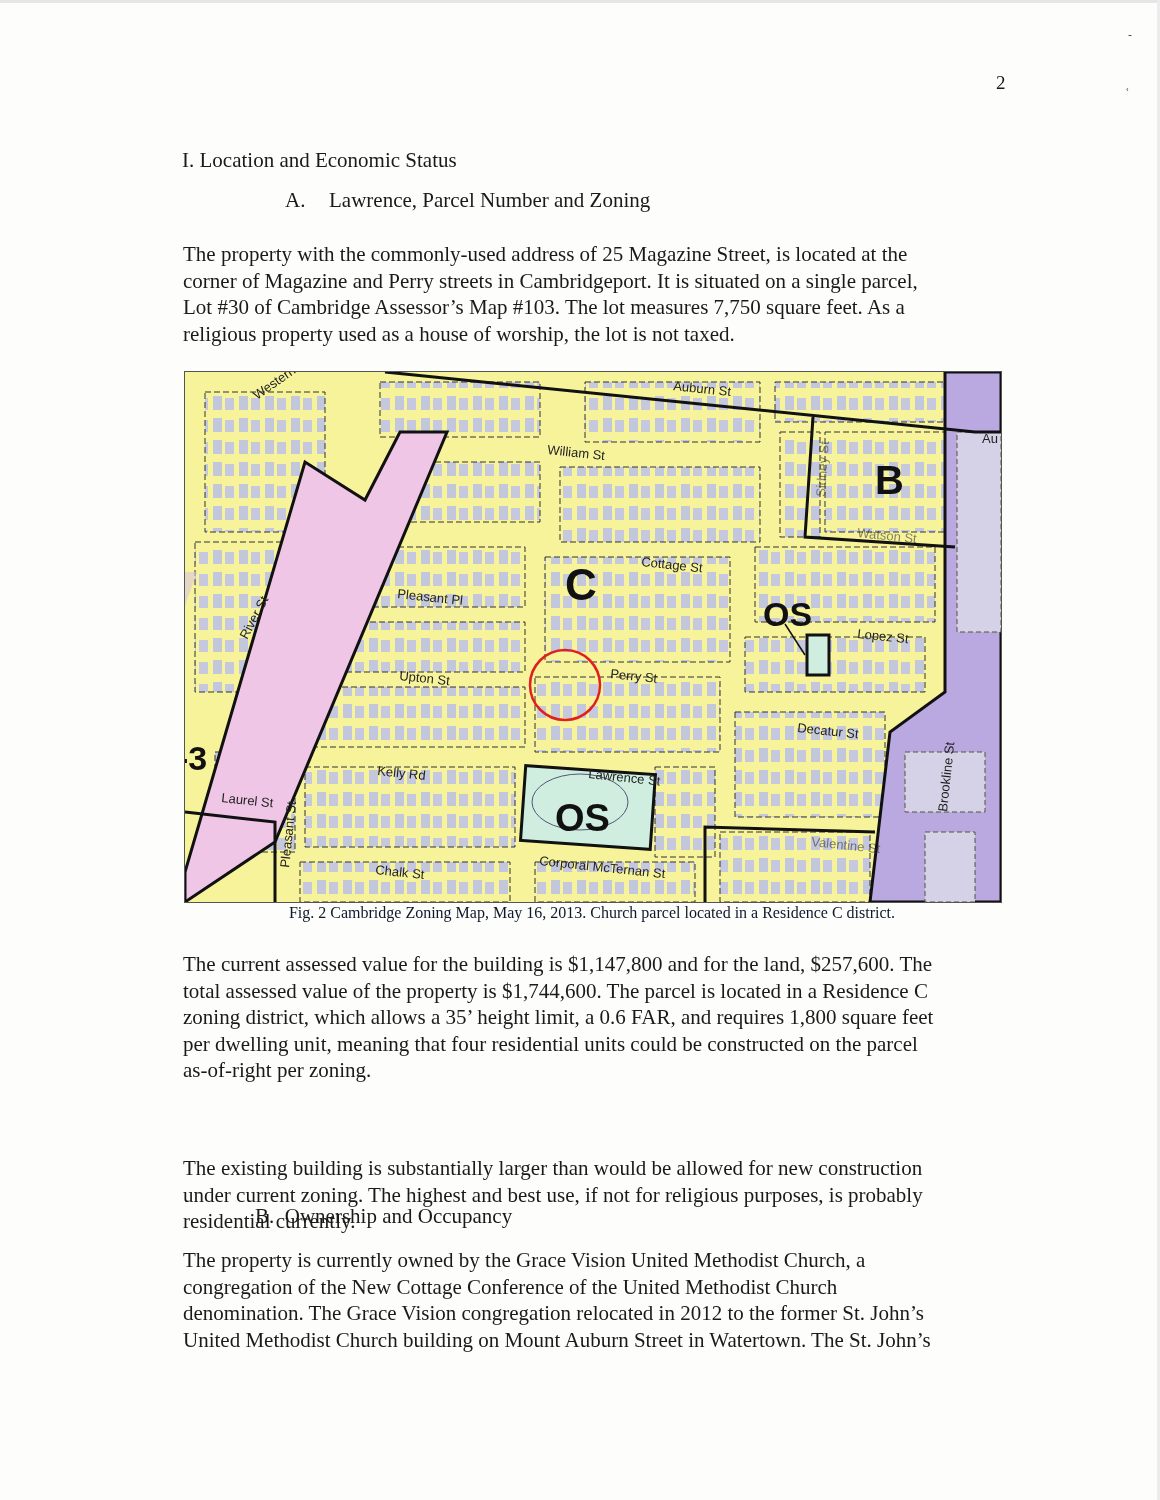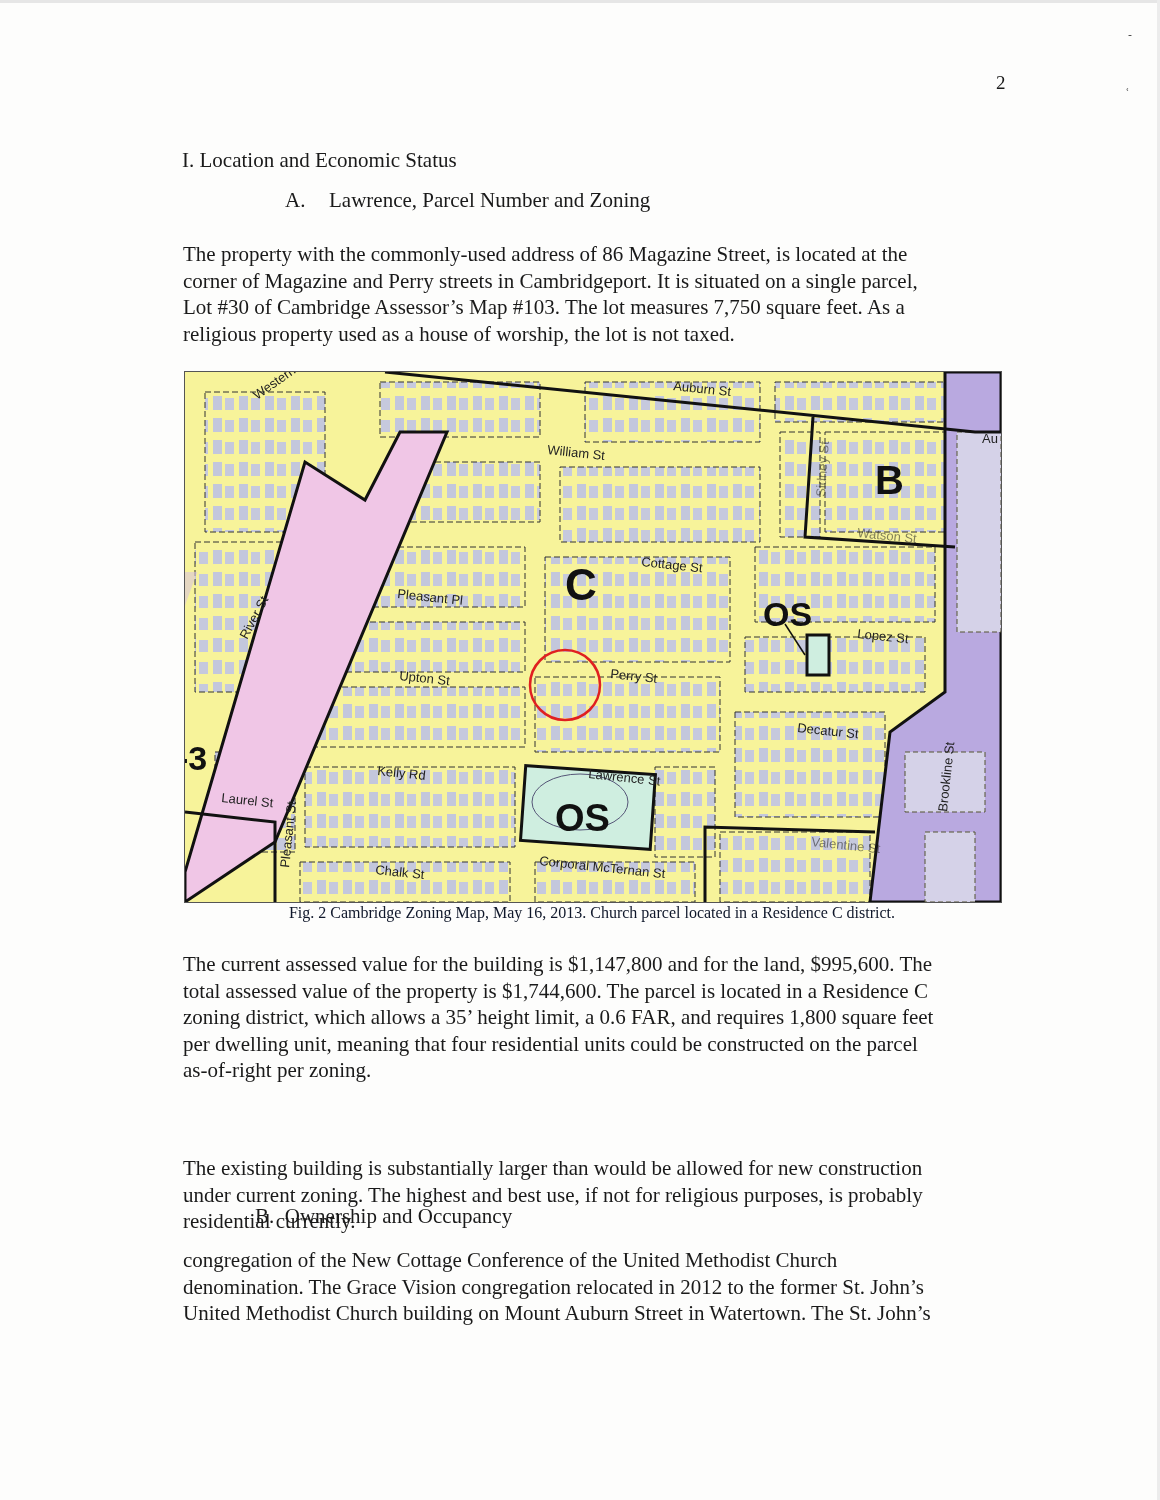--- a/index.html
+++ b/index.html
@@ -37,21 +37,21 @@
 <div class="mark" style="left:1126px;top:86px;">ʿ</div>
 
 <div class="page-num">2</div>
 
 <div class="heading1">I.  Location and Economic Status</div>
 <div class="heading2">
   <span class="lbl">A.</span><span>Lawrence, Parcel Number and Zoning</span>
 </div>
 
 <div class="para" id="p1">
-  <span>The property with the commonly-used address of 86 Magazine Street, is located at the</span>
+  <span>The property with the commonly-used address of 25 Magazine Street, is located at the</span>
   <span>corner of Magazine and Perry streets in Cambridgeport.  It is situated on a single parcel,</span>
   <span>Lot #30 of Cambridge Assessor’s Map #103.  The lot measures 7,750 square feet.  As a</span>
   <span>religious property used as a house of worship, the lot is not taxed.</span>
 </div>
 
 <div class="figure">
   <svg width="816" height="530" viewBox="0 0 816 530">
     <defs>
       <pattern id="bldg" width="26" height="22" patternUnits="userSpaceOnUse">
         <rect x="2" y="2" width="9" height="14" fill="#c3c7dc"></rect>
@@ -139,34 +139,35 @@
     <text class="street" x="762" y="440" transform="rotate(-84 762 440)">Brookline St</text>
     <text class="street" x="626" y="474" transform="rotate(6 626 474)" opacity="0.55">Valentine St</text>
     <text class="street" x="672" y="165" transform="rotate(6 672 165)" opacity="0.55">Watson St</text>
     <text class="street" x="640" y="125" transform="rotate(-86 640 125)" opacity="0.5" font-size="11">Sidney St</text>
     <text class="street" x="797" y="71">Au</text>
   </svg>
 </div>
 <div class="caption">Fig. 2  Cambridge Zoning Map, May 16, 2013. Church parcel located in a Residence C district.</div>
 
 <div class="para" id="p2">
-  <span>The current assessed value for the building is $1,147,800 and for the land, $995,600. The</span>
+  <span>The current assessed value for the building is $1,147,800 and for the land, $257,600. The</span>
   <span>total assessed value of the property is $1,744,600. The parcel is located in a Residence C</span>
   <span>zoning district, which allows a 35’ height limit, a 0.6 FAR, and requires 1,800 square feet</span>
   <span>per dwelling unit, meaning that four residential units could be constructed on the parcel</span>
   <span>as-of-right per zoning.</span>
 </div>
 
 <div class="para" id="p3">
   <span>The existing building is substantially larger than would be allowed for new construction</span>
   <span>under current zoning. The highest and best use, if not for religious purposes, is probably</span>
   <span>residential currently.</span>
 </div>
 
 <div class="heading3">
   <span>B.</span>&nbsp;&nbsp;<span>Ownership and Occupancy</span>
 </div>
 
 <div class="para" id="p4">
+  <span>The property is currently owned by the Grace Vision United Methodist Church, a</span>
   <span>congregation of the New Cottage Conference of the United Methodist Church</span>
   <span>denomination. The Grace Vision congregation relocated in 2012 to the former St. John’s</span>
   <span>United Methodist Church building on Mount Auburn Street in Watertown. The St. John’s</span>
 </div>
 
 </body></html>

